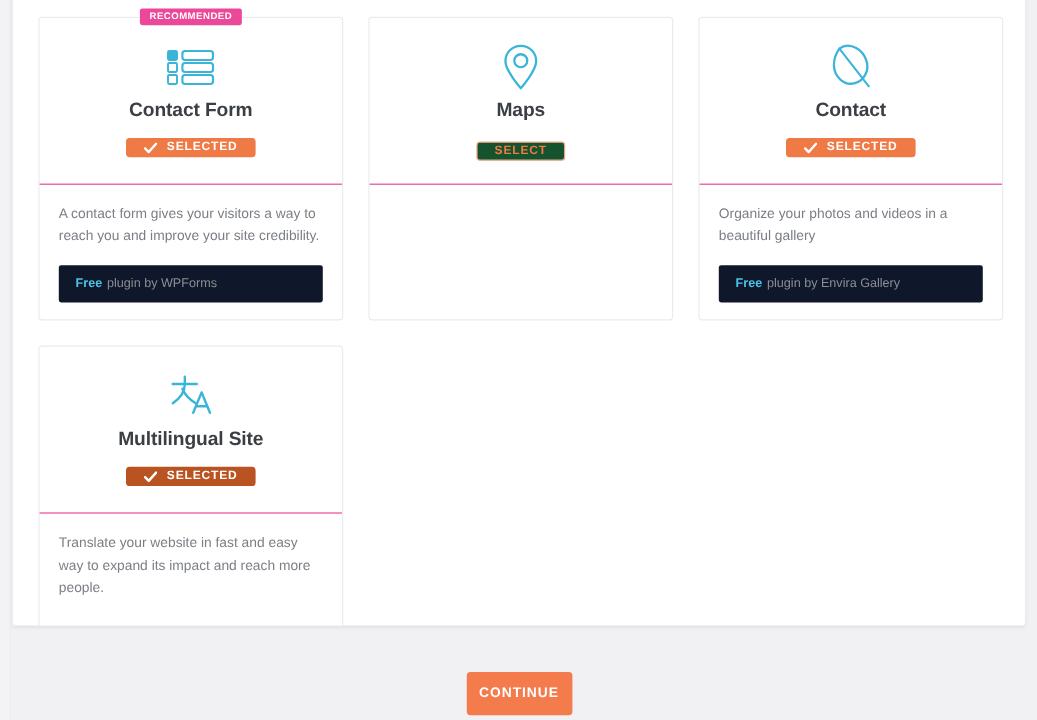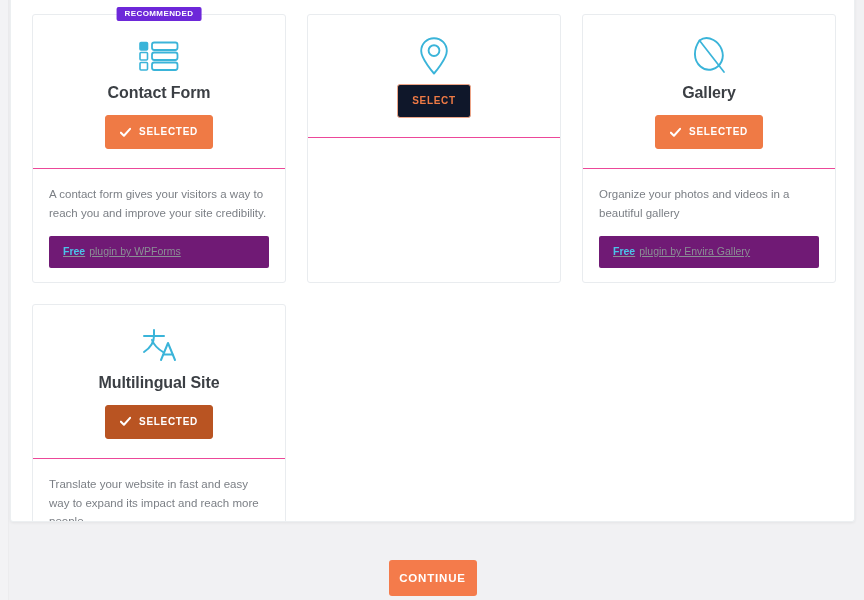--- a/index.html
+++ b/index.html
@@ -62,21 +62,21 @@
     background: #ffffff;
     border: 1px solid #e9ecef;
     border-radius: 3px;
   }
 
   .badge {
     position: absolute;
     top: -8px;
     left: 50%;
     transform: translateX(-50%);
-    background: #6d28d9;
+    background: #ec4899;
     color: #ffffff;
     font-size: 8px;
     font-weight: bold;
     letter-spacing: 0.4px;
     padding: 3px 8px 3px 8px;
     border-radius: 2px;
     line-height: 1;
     white-space: nowrap;
     z-index: 3;
   }
@@ -102,22 +102,22 @@
     letter-spacing: -0.1px;
     margin-bottom: 13px;
   }
 
   .btn {
     display: inline-flex;
     align-items: center;
     justify-content: center;
     gap: 8px;
     min-width: 96px;
-    height: 26px;
-    padding: 16px 14px;
+    height: 16px;
+    padding: 0 14px;
     font-size: 10px;
     font-weight: bold;
     letter-spacing: 0.7px;
     border-radius: 3px;
     cursor: pointer;
     border: 1px solid transparent;
     line-height: 1;
     user-select: none;
   }
   .btn-selected {
@@ -125,21 +125,21 @@
     color: #ffffff;
     border-color: #ef7a45;
     min-width: 96px;
   }
   .btn-selected-hover {
     background: #b95422;
     color: #ffffff;
     border-color: #b95422;
   }
   .btn-select {
-    background: #0f172a;
+    background: #14532d;
     color: #ef7a45;
     border: 1px solid #eda588;
     min-width: 64px;
   }
   .check {
     width: 11px; height: 11px;
     display: inline-block;
     flex: none;
   }
 
@@ -148,28 +148,27 @@
   }
 
   .desc {
     font-size: 11.5px;
     line-height: 1.62;
     color: #7b7f85;
     margin-bottom: 14px;
   }
 
   .plugin-bar {
-    background: #701a75;
+    background: #0f172a;
     border-radius: 2px;
     padding: 9px 14px;
     font-size: 10.5px;
     line-height: 1.3;
     color: #8b8f95;
     white-space: nowrap;
-    text-decoration: underline;
   }
   .plugin-free {
     color: #4cc3e8;
     font-weight: bold;
     margin-right: 4px;
   }
 
   
   .footer {
     position: absolute;
@@ -238,37 +237,38 @@
       </div>
 
       <div class="card">
         <div class="card-top">
           <div class="icon-wrap">
             <svg width="32" height="40" viewBox="0 0 32 40" fill="none" aria-hidden="true">
               <path d="M16 2.2 C8.8 2.2 3.2 7.8 3.2 15 C3.2 23 16 37.5 16 37.5 C16 37.5 28.8 23 28.8 15 C28.8 7.8 23.2 2.2 16 2.2 Z" stroke="#3ab4d9" stroke-width="1.9" fill="none" stroke-linejoin="round"></path>
               <circle cx="16" cy="14.6" r="5.4" stroke="#3ab4d9" stroke-width="1.9" fill="none"></circle>
             </svg>
           </div>
+          <div class="card-title">Maps</div>
           <div class="btn btn-select">
             <span>SELECT</span>
           </div>
         </div>
         <div class="card-body">
         </div>
       </div>
 
       <div class="card">
         <div class="card-top">
           <div class="icon-wrap">
             <svg width="36" height="40" viewBox="0 0 36 40" fill="none" aria-hidden="true">
               <path d="M8.5 4.5 C2.5 13 2 24 9.5 30.5 C17 37 27 33 30.5 25.5 C34 18 30 8 22.5 4 C18 1.6 12.5 1.5 8.5 4.5 Z" stroke="#3ab4d9" stroke-width="1.9" fill="none" stroke-linejoin="round"></path>
               <path d="M8.5 4.5 L33 36" stroke="#3ab4d9" stroke-width="1.7" fill="none" stroke-linecap="round"></path>
             </svg>
           </div>
-          <div class="card-title">Gallery</div>
+          <div class="card-title">Contact</div>
           <div class="btn btn-selected">
             <span class="check">
               <svg width="11" height="11" viewBox="0 0 12 12" aria-hidden="true">
                 <path d="M1 6.2 L4.3 9.5 L11 2" stroke="#ffffff" stroke-width="2.2" fill="none" stroke-linecap="round" stroke-linejoin="round"></path>
               </svg>
             </span>
             <span>SELECTED</span>
           </div>
         </div>
         <div class="card-body">

